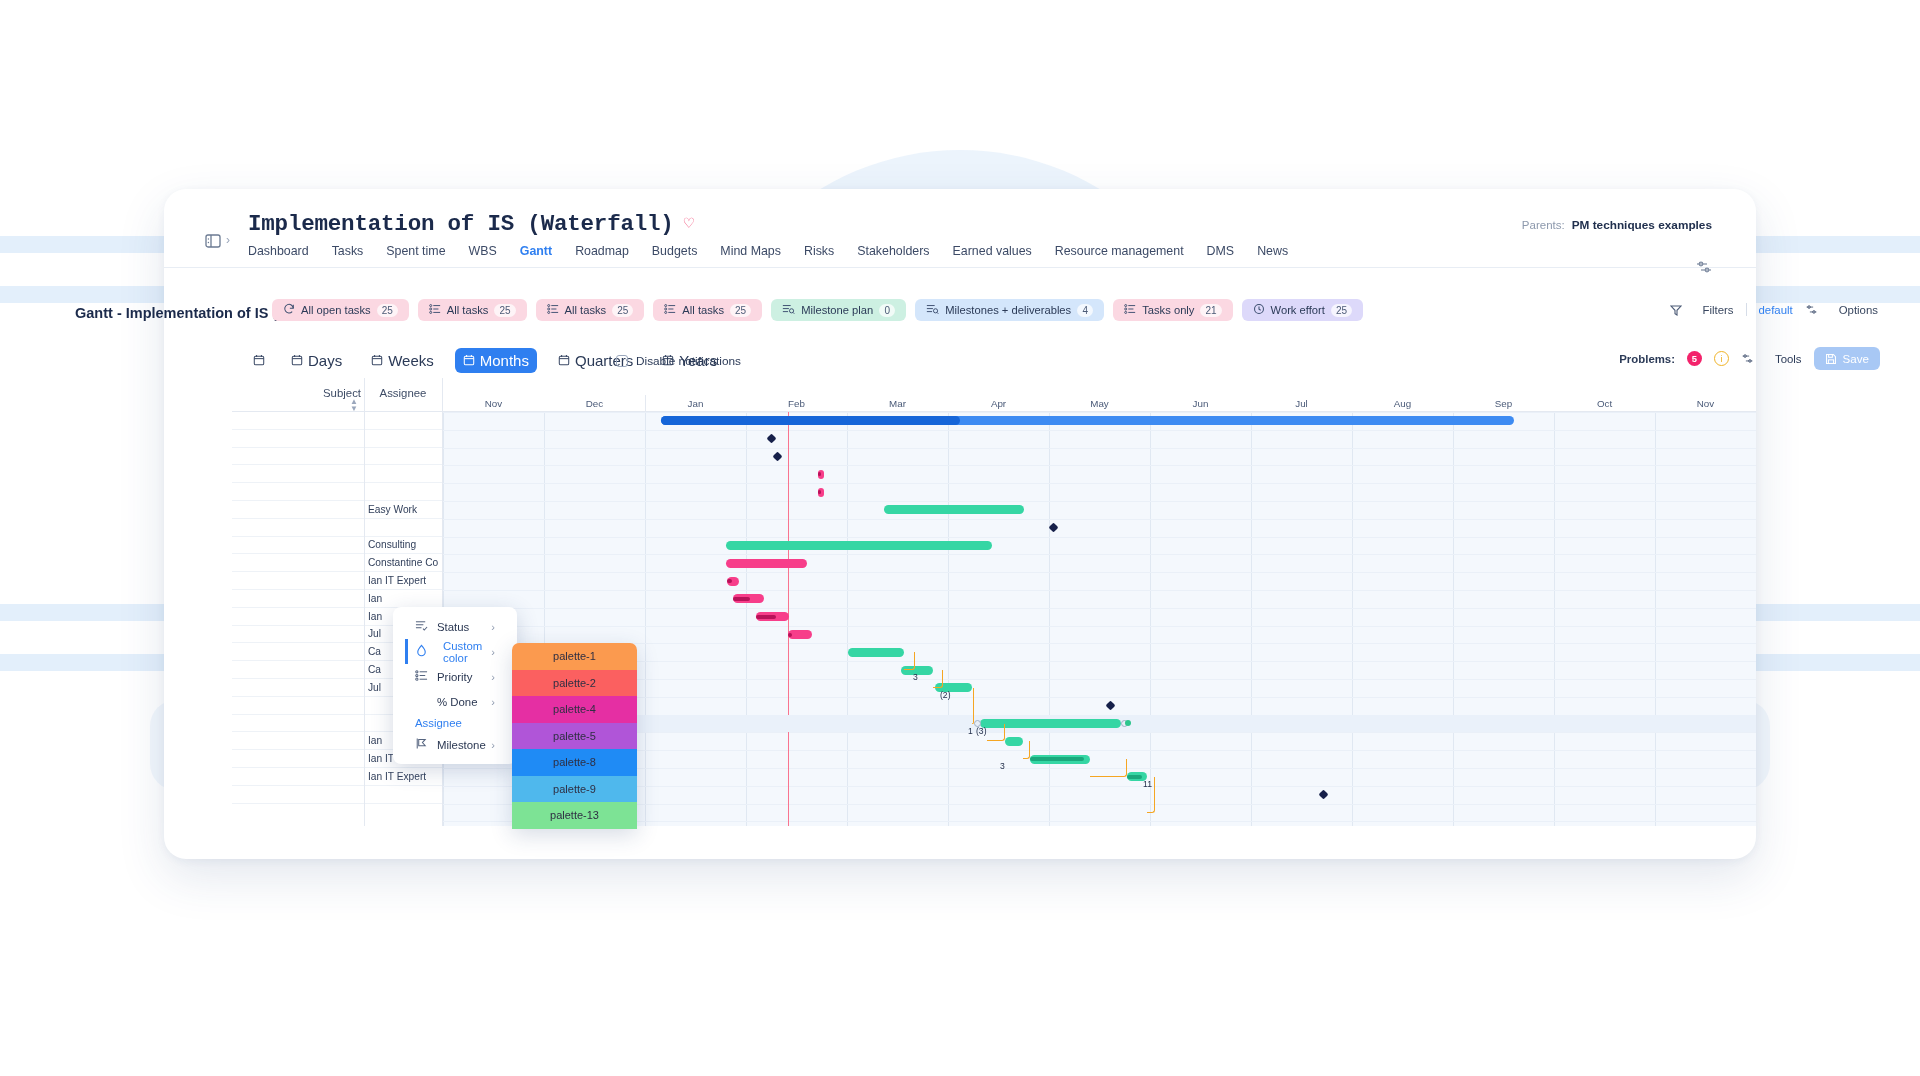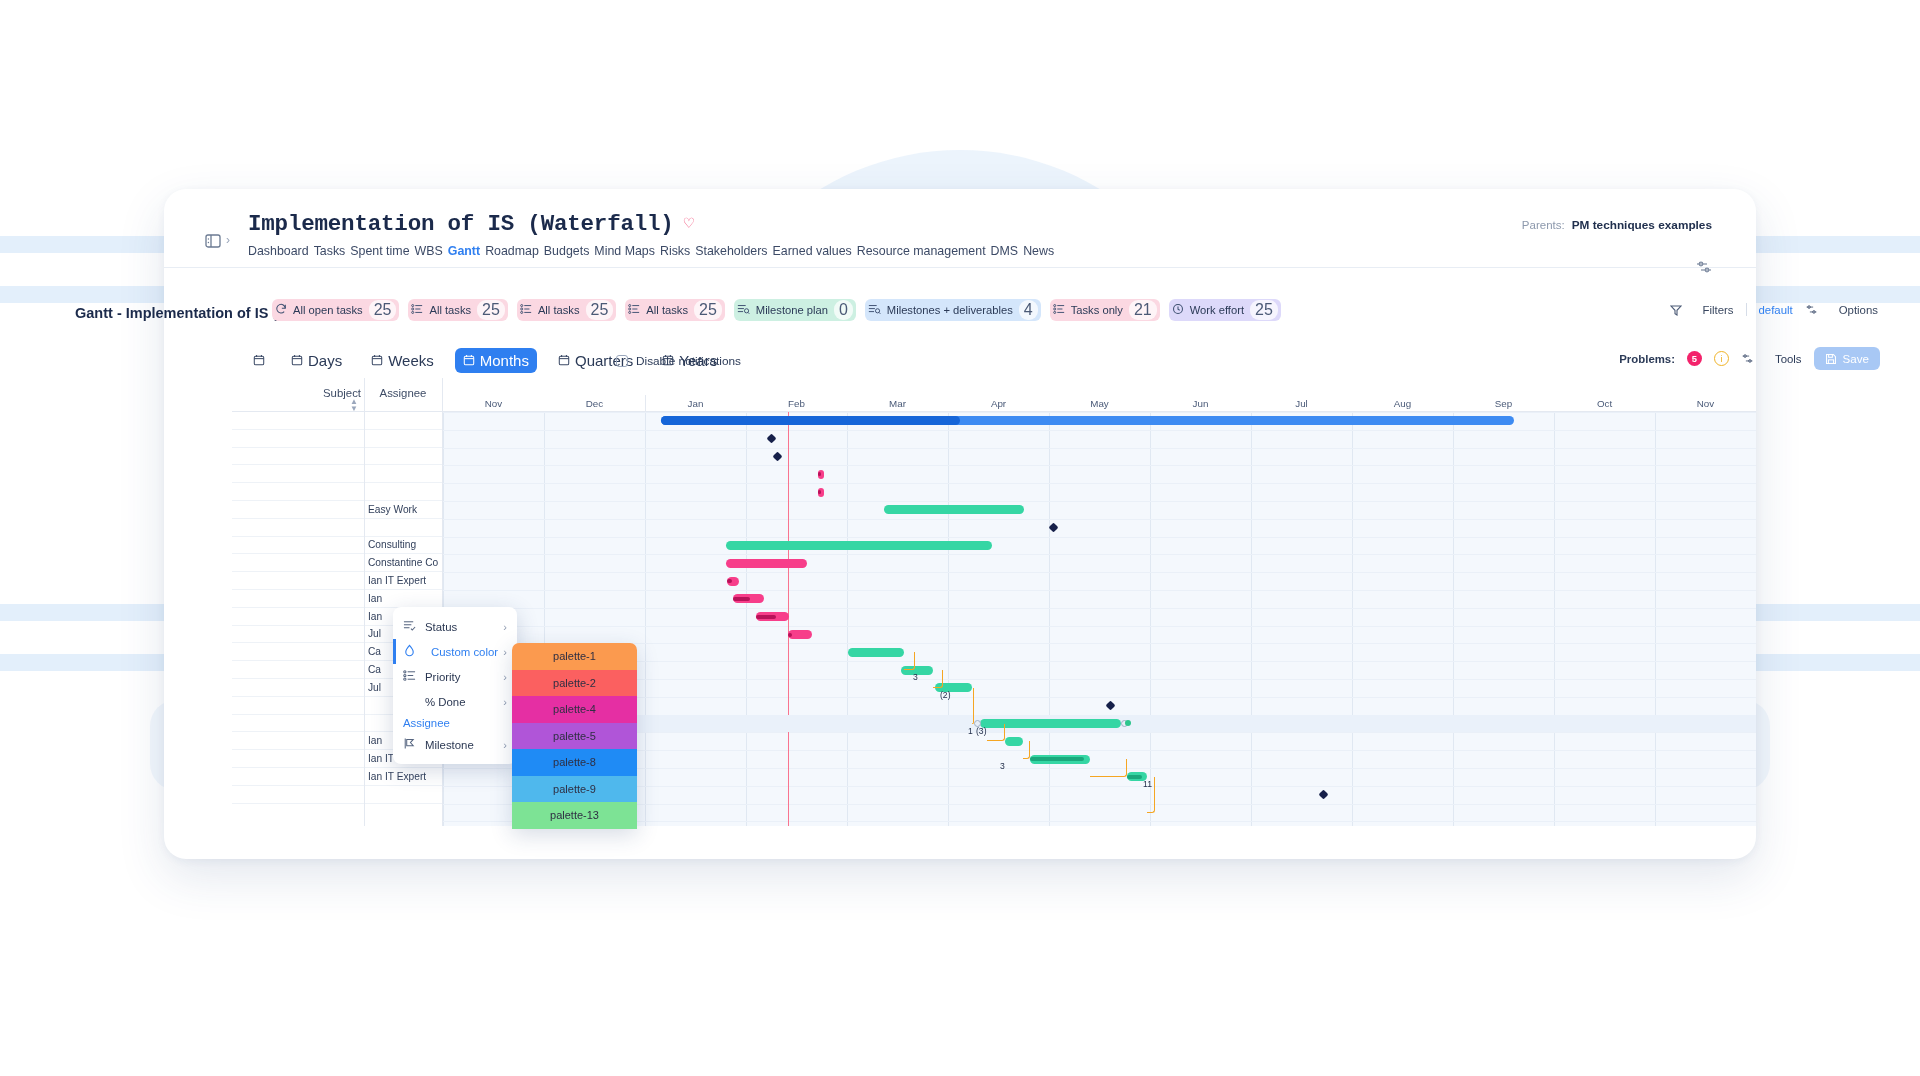--- a/index.html
+++ b/index.html
@@ -41,42 +41,42 @@
   .heart-icon { color: #f2567f; font-size: 17px; line-height: 1; }
   .parents {
     position: absolute; right: 44px; top: 29px;
     font-size: 11.5px; color: #8d99ad;
     display: flex; gap: 7px; align-items: baseline;
   }
   .parents b { color: #21304e; font-size: 11.8px; }
   
   .tabbar {
     position: absolute; left: 84px; top: 55px;
-    display: flex; gap: 5px; align-items: center;
+    display: flex; gap: 23px; align-items: center;
   }
   .tab {
     font-size: 12.4px; color: #3c4a66; white-space: nowrap; cursor: pointer;
   }
   .tab.active { color: #2f7ff0; font-weight: bold; }
   .hr {
     position: absolute; left: 0; right: 0; height: 1px; background: #e8edf4;
   }
   .gantt-title {
     position: absolute; left: 75px; top: 305px;
     font-size: 14.5px; font-weight: bold; color: #1b2a4b;
   }
   .gantt-count { font-size: 11px; color: #95a0b2; font-weight: normal; }
   .chips { position: absolute; left: 272px; top: 299px; display: flex; gap: 9px; }
   .chip {
     display: flex; align-items: center; gap: 6px;
-    height: 22px; padding: 0 3px; border-radius: 6px;
+    height: 22px; padding: 0 11px; border-radius: 6px;
     font-size: 11.2px; color: #2b3a57; white-space: nowrap;
   }
   .chip .cnt {
-    font-size: 16px; color: #4b5a76;
+    font-size: 10px; color: #4b5a76;
     background: rgba(255,255,255,.72); border-radius: 9px;
     padding: 1px 5px; min-width: 16px; text-align: center;
   }
   .chip svg { flex: none; }
   .filters-right {
     position: absolute; right: 42px; top: 303px;
     display: flex; align-items: center; gap: 12px;
     font-size: 11.4px; color: #38465f;
   }
   .filters-right .sep { width: 1px; height: 13px; background: #d6dde8; }
@@ -158,21 +158,21 @@
     position: absolute; width: 7px; height: 7px; background: #16204a;
     transform: rotate(45deg); border-radius: 1.6px;
   }
   .summary-cap { position: absolute; width: 7px; height: 7px; border: 1.6px solid #9fb0c6; background: #e8eef7; border-radius: 50%; }
   .lnk-lbl { position: absolute; font-size: 8.6px; color: #24304c; }
   
   .ctxmenu {
     position: absolute; left: 393px; top: 607px; width: 124px;
     background: #ffffff; border-radius: 8px;
     box-shadow: 0 6px 22px rgba(35,60,110,.20);
-    padding: 7px 0; z-index: 40;
+    padding: 7px 12px; z-index: 40;
   }
   .ctxitem {
     position: relative; display: flex; align-items: center; gap: 9px;
     height: 25px; padding: 0 10px; font-size: 11.4px; color: #2a3752; cursor: pointer;
   }
   .ctxitem.sel { color: #2f7ff0; gap: 15px; }
   .ctxitem.sel::before {
     content: ""; position: absolute; left: 0; top: 0; bottom: 0; width: 2.5px; background: #2f7ff0;
   }
   .ctxitem .chev { position: absolute; right: 10px; color: #8f9bb0; font-size: 11px; }

